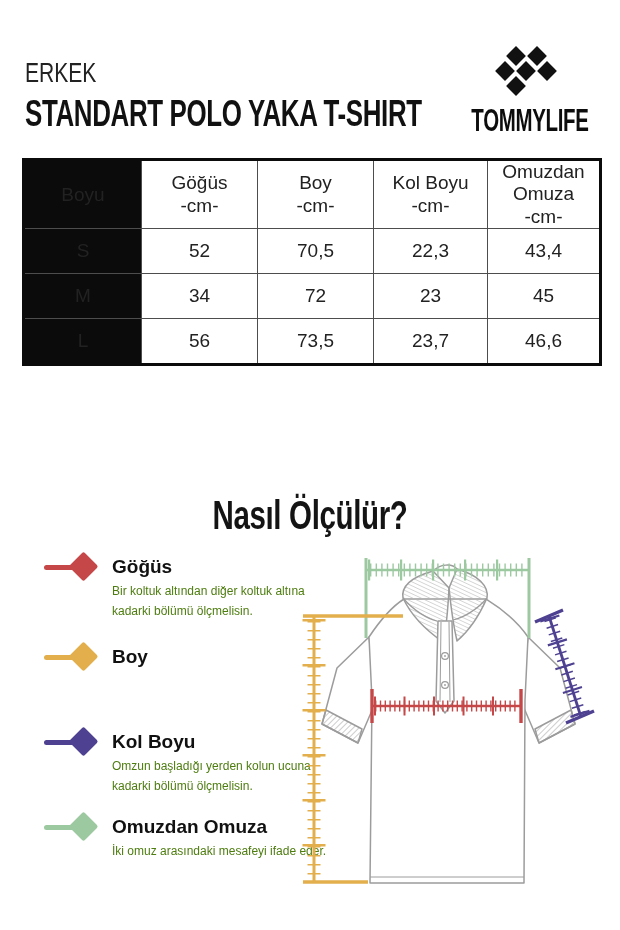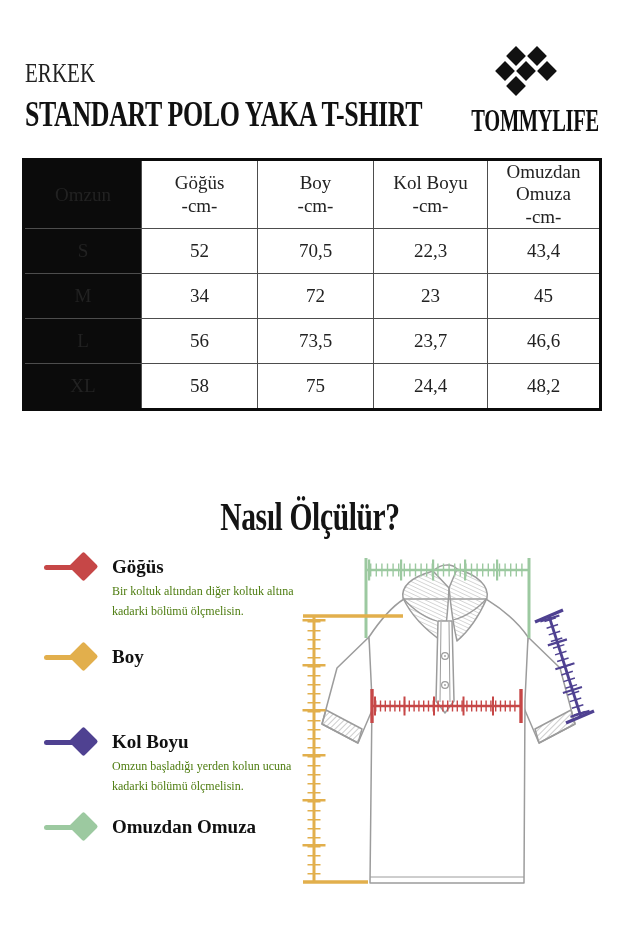--- a/index.html
+++ b/index.html
@@ -1,20 +1,20 @@
 <!DOCTYPE html>
 <html><head>
 <meta charset="utf-8">
 <style>
   html,body{margin:0;padding:0;background:#ffffff;}
   .page{
     position:relative;
     width:620px;height:930px;
     background:#ffffff;
-    font-family:Liberation Serif, serif;
+    font-family:Liberation Sans, sans-serif;
     color:#1a1a1a;
     overflow:hidden;
   }
   
   .hdr-titles{position:absolute;left:25px;top:58px;}
   .category{
     font-size:27px;font-weight:400;letter-spacing:0;
     transform:scaleX(0.78);transform-origin:left center;
     white-space:nowrap;color:#222;
   }
@@ -107,21 +107,21 @@
   <table class="size-table">
     <colgroup>
         <col style="width:118px">
         <col style="width:116px">
         <col style="width:116px">
         <col style="width:114px">
         <col style="width:113px">
       </colgroup>
     <tbody>
         <tr class="hrow">
-      <th class="dark">Omzun</th>
+      <th class="dark">Boyu</th>
       <th>
         <span class="col-label">Göğüs</span>
         <span class="col-unit">-cm-</span>
       </th>
       <th>
         <span class="col-label">Boy</span>
         <span class="col-unit">-cm-</span>
       </th>
       <th>
         <span class="col-label">Kol Boyu</span>
@@ -146,27 +146,20 @@
       <td>23</td>
       <td>45</td>
     </tr>
     <tr class="drow">
       <th class="dark">L</th>
       <td>56</td>
       <td>73,5</td>
       <td>23,7</td>
       <td>46,6</td>
     </tr>
-    <tr class="drow">
-      <th class="dark">XL</th>
-      <td>58</td>
-      <td>75</td>
-      <td>24,4</td>
-      <td>48,2</td>
-    </tr>
   </tbody>
     </table>
 
   <div class="section-title">Nasıl Ölçülür?</div>
 
   <div class="legend">
 
     <div class="legend-item i0">
       <div class="marker">
         <span class="marker-line" style="background-color: rgb(198, 71, 71);"></span>
@@ -199,20 +192,21 @@
       </div>
     </div>
 
     <div class="legend-item i3">
       <div class="marker">
         <span class="marker-line" style="background-color: rgb(156, 201, 160);"></span>
         <span class="marker-diamond" style="background-color: rgb(156, 201, 160);"></span>
       </div>
       <div class="legend-text">
         <div class="legend-name">Omuzdan Omuza</div>
+        <div class="legend-desc">İki omuz arasındaki mesafeyi ifade eder.</div>
       </div>
     </div>
 
   </div>
 
   <svg class="diagram" width="320" height="385" viewBox="300 545 320 385" fill="none">
     <defs>
       <pattern id="hatchCollar" patternUnits="userSpaceOnUse" width="3.6" height="3.6" patternTransform="rotate(115)">
         <line x1="0" y1="0" x2="0" y2="3.6" stroke="#b8b8b8" stroke-width="1.1"></line>
       </pattern>

